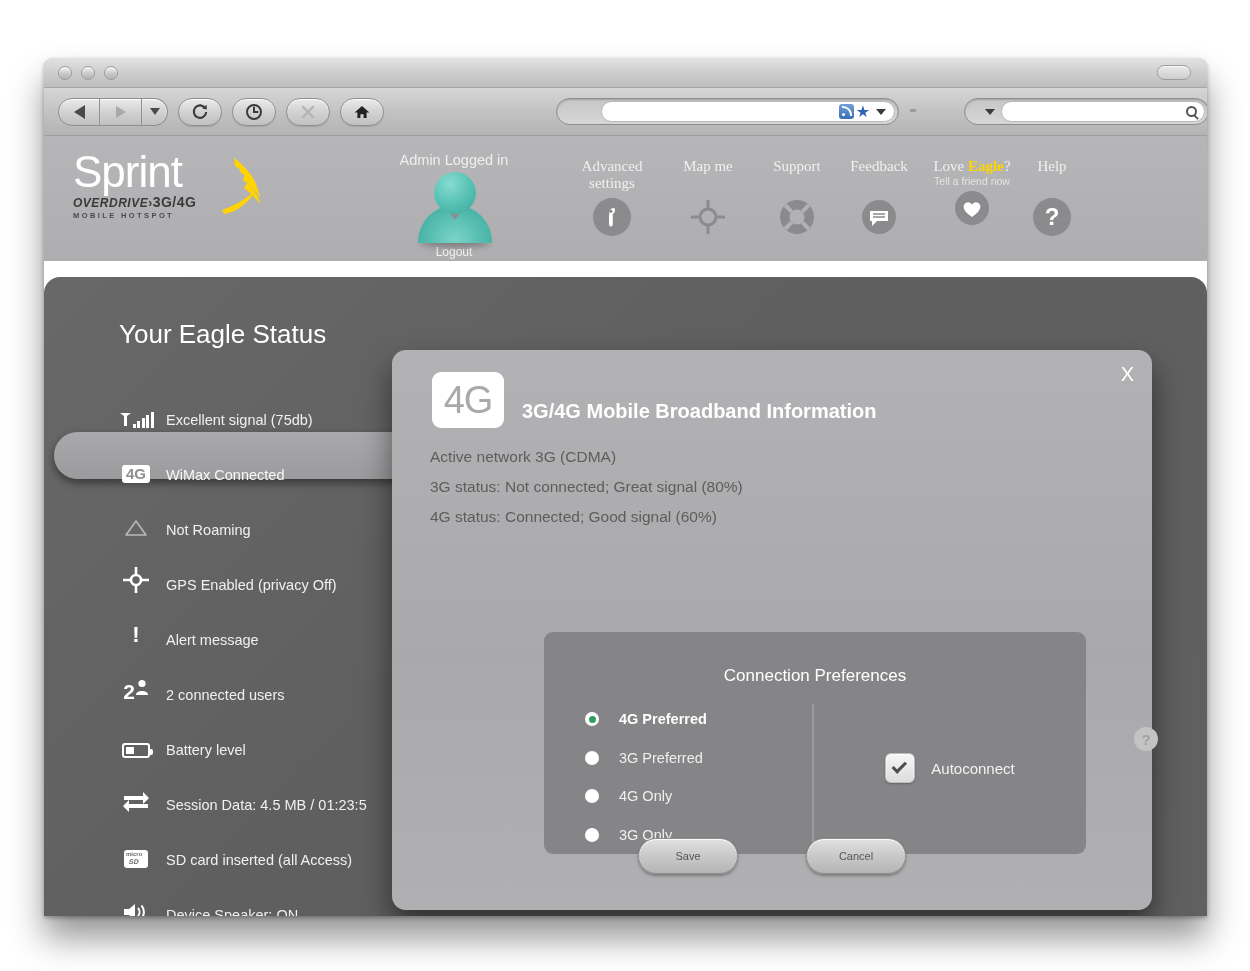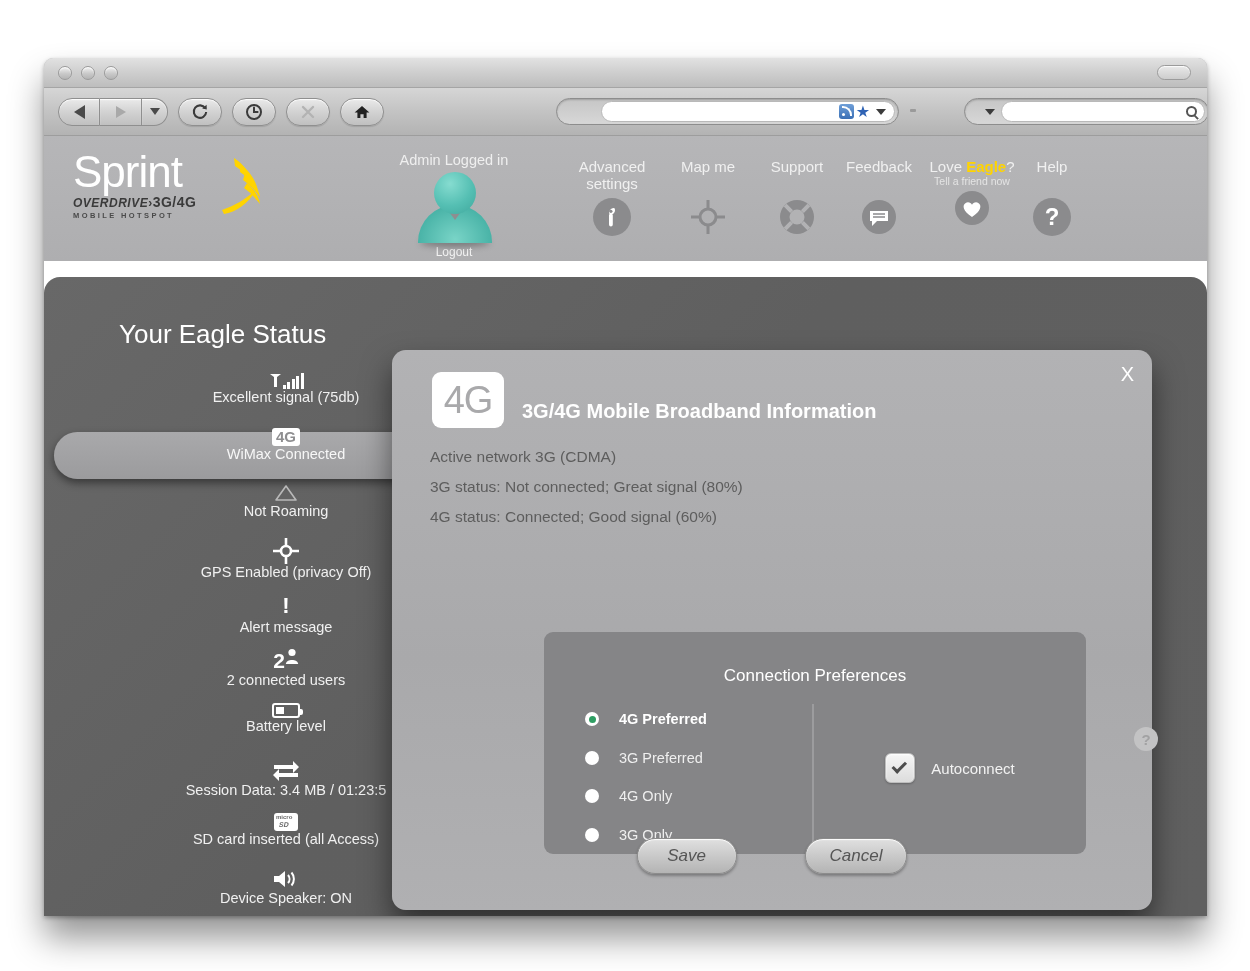--- a/index.html
+++ b/index.html
@@ -146,42 +146,42 @@
   .remember-row { display:flex; align-items:center; justify-content:center; gap:4px; margin-top:14px; }
   .mini-check {
     width:11px;height:11px;border-radius:2px;background:#fff;
     display:flex;align-items:center;justify-content:center;
   }
   .mini-check span{display:block;width:7px;height:4px;border-left:2px solid #6d6d6d;border-bottom:2px solid #6d6d6d;transform:rotate(-45deg) translate(1px,-1px);}
   .remember-label{font-size:10.5px;color:#efefef;}
 
   .nav { position:absolute; left:520px; top:22px; display:flex; align-items:flex-start; }
   .nav-item { text-align:center; cursor:pointer; }
-  .nav-label { font-size:15px; color:#f0f0f0; line-height:17px; }
+  .nav-label { font-size:15px; color:#f0f0f0; line-height:17px;font-family:Liberation Serif, serif; }
   .nav-sub { font-size:10.5px; color:#e4e4e4; line-height:12px; }
   .nav-ico-wrap { margin-top:6px; display:flex; justify-content:center; }
   .cico { width:38px;height:38px;border-radius:50%;background:#8b8b8d;display:flex;align-items:center;justify-content:center;}
   .brand-yellow{color:#ffd400;font-weight:bold;}
 
   
   .white-band {
     position:absolute; left:0; top:0; width:100%; height:26px;
     background:#fff; border-radius:0 0 18px 18px;
   }
   .content-shell { position:relative; flex:1; background:#ffffff; }
   .content-panel {
     position:absolute; left:0; top:16px; right:0; bottom:0;
     background: linear-gradient(135deg,#686868 0%,#5f5f5f 45%,#606060 100%);
     border-radius: 16px 16px 0 0;
   }
   .page-title { position:absolute; left:75px; top:42px; font-size:26px; color:#fff; letter-spacing:0px; }
 
   
   .status-list { position:absolute; left:62px; top:96px; width:360px; }
-  .status-row { position:relative; height:55px; display:flex; align-items:center;flex-direction:column; }
+  .status-row { position:relative; height:55px; display:flex; align-items:flex-end; }
   .status-ico { width:60px; display:flex; justify-content:center; align-items:center; color:#fff; }
   .status-text { font-size:14.5px; color:#f0f0f0; white-space:nowrap; }
   .status-row.active { }
   .active-tab {
     position:absolute; left:-52px; top:4px; width:350px; height:47px;
     background: linear-gradient(to bottom,#a9a9ab,#9b9b9d);
     border-radius: 24px 0 0 24px;
     box-shadow: 0 4px 9px rgba(0,0,0,.45);
   }
   .status-row.active .status-ico, .status-row.active .status-text { position:relative; z-index:2; }
@@ -255,21 +255,21 @@
     display:flex;align-items:center;justify-content:center;
   }
 
   .modal-buttons { position:absolute; left:0; right:0; bottom:36px; display:flex; justify-content:center; gap:68px; }
   .pillbtn {
     min-width:100px; height:36px; padding:0 24px; border-radius:18px;
     background: linear-gradient(to bottom,#e0e0e0 0%,#cacaca 48%,#b4b4b4 100%);
     border:1px solid #8c8c8c;
     box-shadow: inset 0 1px 1px rgba(255,255,255,.95), 0 2px 3px rgba(0,0,0,.3);
     display:flex;align-items:center;justify-content:center;
-    font-size:17px; color:#555; cursor:pointer;font-style:italic;
+    font-size:11px; color:#555; cursor:pointer;
   }
 </style>
 </head>
 <body>
 
 <div id="root">
 
   <div class="browser-window">
 
     <div class="titlebar">
@@ -518,21 +518,21 @@
             <div class="status-text">Battery level</div>
           </div>
 
           <div class="status-row">
             <div class="status-ico">
               <svg width="28" height="24" viewBox="0 0 28 24">
                   <path d="M2 7h19V3l6 6-6 6v-4H2z" fill="#fff"></path>
                   <path d="M26 19H7v4l-6-6 6-6v4h19z" fill="#fff"></path>
                 </svg>
             </div>
-            <div class="status-text">Session Data:  3.4 MB / 01:23:5</div>
+            <div class="status-text">Session Data:  4.5 MB / 01:23:5</div>
           </div>
 
           <div class="status-row">
             <div class="status-ico">
               <span class="sd-chip">
                   <span>micro</span>
                   <em>SD</em>
                 </span>
             </div>
             <div class="status-text">SD card inserted (all Access)</div>

